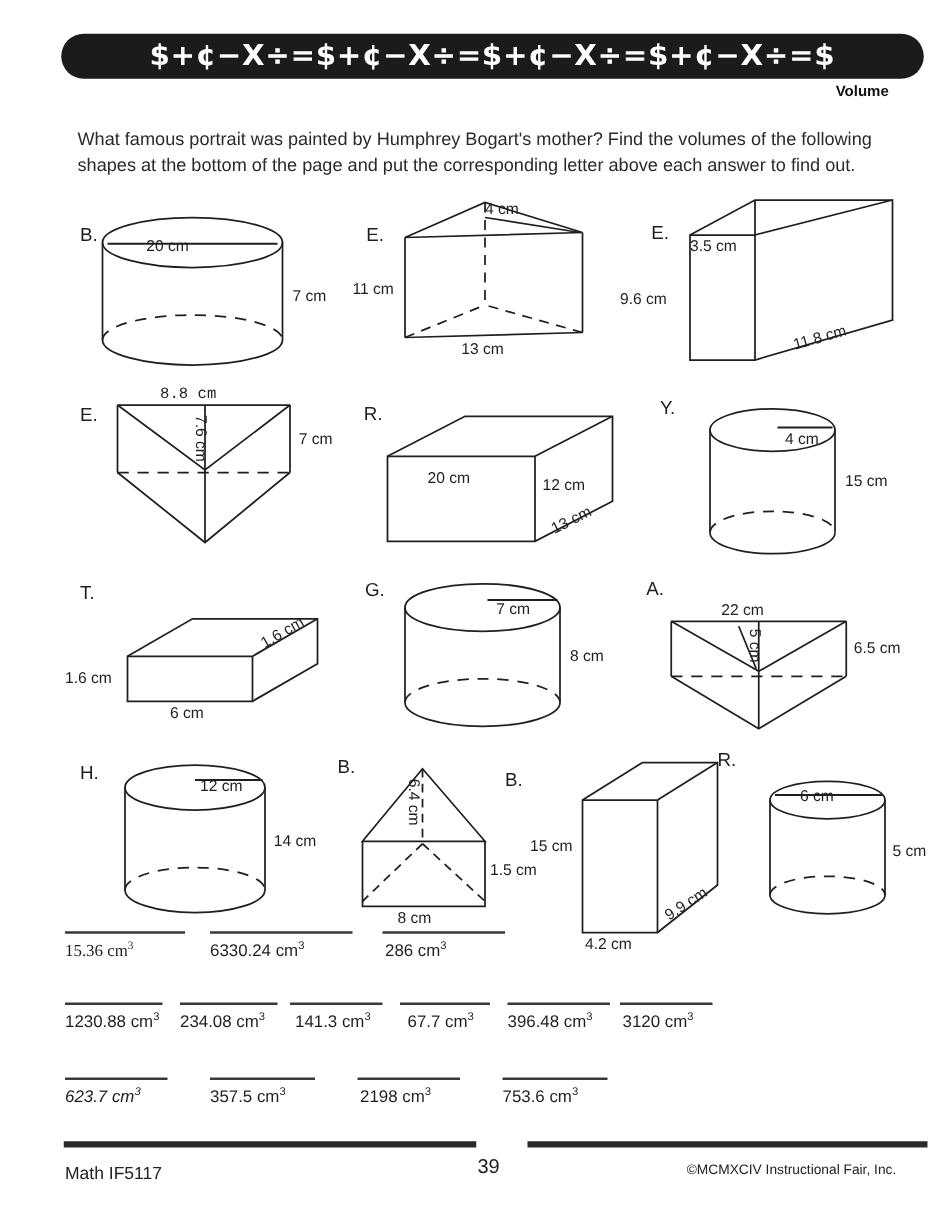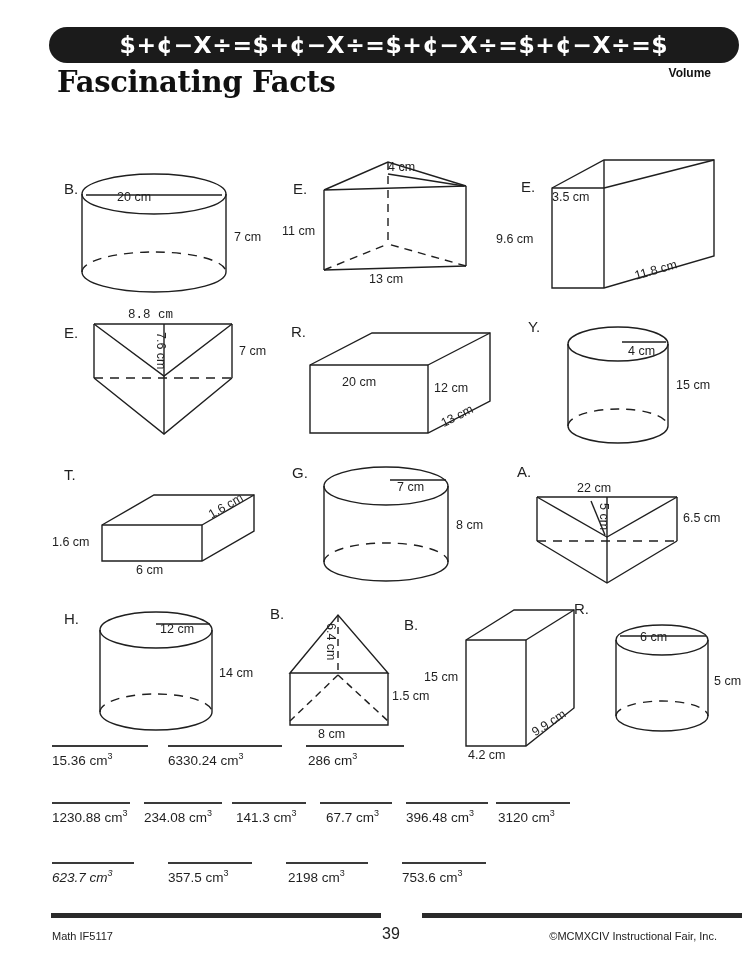--- a/index.html
+++ b/index.html
@@ -58,36 +58,36 @@
   .ans{position:relative;text-align:left;}
   .ans .rule{
     height:2px;background:#3a3a3a;margin-bottom:4px;
   }
   .ans .val{font-size:13.5px;color:#1f1f1f;white-space:nowrap;}
   sup{font-size:9px;vertical-align:super;}
 
   
   .foot-rule-l{position:absolute;left:27px;top:913px;width:330px;height:5px;background:#2a2a2a;}
   .foot-rule-r{position:absolute;left:398px;top:913px;width:320px;height:5px;background:#2a2a2a;}
-  .foot-left{position:absolute;left:28px;top:930px;font-size:11px;color:#222;}
+  .foot-left{position:absolute;left:28px;top:930px;font-size:14px;color:#222;}
   .foot-mid{position:absolute;left:358px;top:925px;font-size:16px;color:#222;}
   .foot-right{position:absolute;right:28px;top:930px;font-size:11px;color:#222;}
 </style>
 </head>
 <body>
 
 <div class="page">
 
   <div class="banner">
     <span class="banner-text">$+¢−X÷=$+¢−X÷=$+¢−X÷=$+¢−X÷=$</span>
   </div>
 
-  <div class="title">Fascinating Facts</div>
   <div class="topic">Volume</div>
 
+  <div class="instructions">What famous portrait was painted by Humphrey Bogart's mother?  Find the volumes of the following shapes at the bottom of the page and put the corresponding letter above each answer to find out.</div>
 
   <div class="figures">
 
     <div class="fig" style="left:40px;top:10px;">
       <span class="lbl big" style="left:0px;top:12px;">B.</span>
       <svg width="180" height="130" viewBox="0 0 180 130">
         <g fill="none" stroke="#1f1f1f" stroke-width="1.4">
           <ellipse cx="90" cy="26" rx="72" ry="20"></ellipse>
           <line x1="18" y1="26" x2="18" y2="104"></line>
           <line x1="162" y1="26" x2="162" y2="104"></line>
@@ -308,21 +308,21 @@
       </svg>
       <span class="dim" style="left:56px;top:30px;">6 cm</span>
       <span class="dim" style="left:130px;top:74px;">5 cm</span>
     </div>
 
   </div>
 
   <div class="answers">
 
     <div class="ansrow" style="left:28px;top:745px;gap:20px;">
-      <div class="ans" style="width:96px;">
+      <div class="ans" style="width:96px;font-family:Liberation Serif, serif;">
         <div class="rule"></div>
         <div class="val"><span>15.36 cm</span><sup>3</sup></div>
       </div>
       <div class="ans" style="width:114px;">
         <div class="rule"></div>
         <div class="val"><span>6330.24 cm</span><sup>3</sup></div>
       </div>
       <div class="ans" style="width:96px;padding-left:6px;">
         <div class="rule" style="margin-left:-2px;"></div>
         <div class="val"><span>286 cm</span><sup>3</sup></div>

